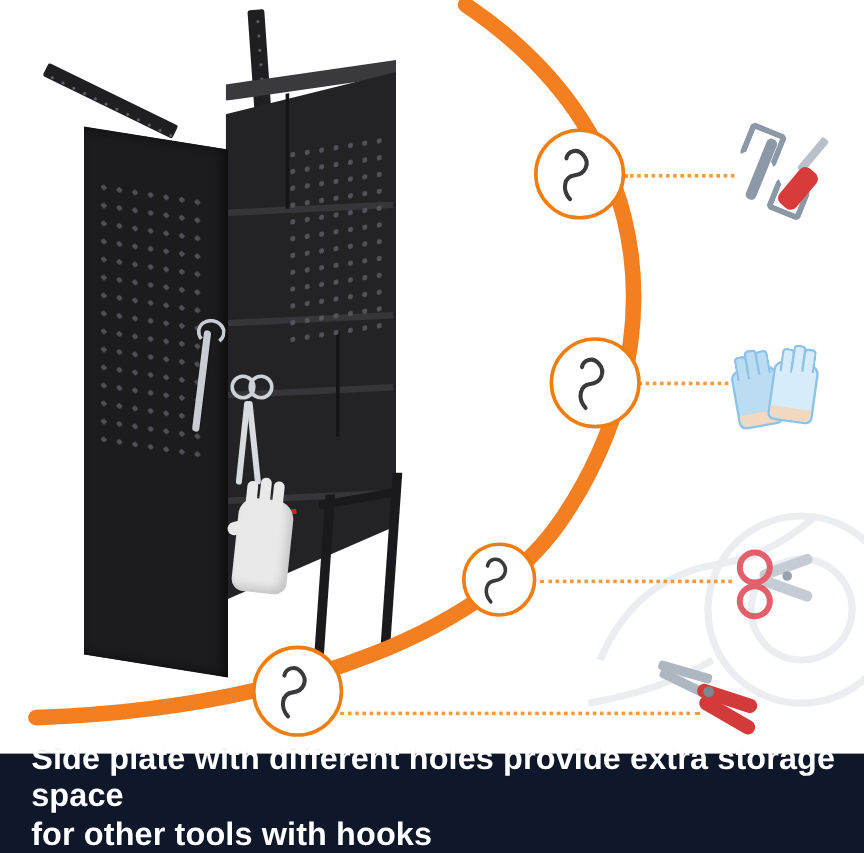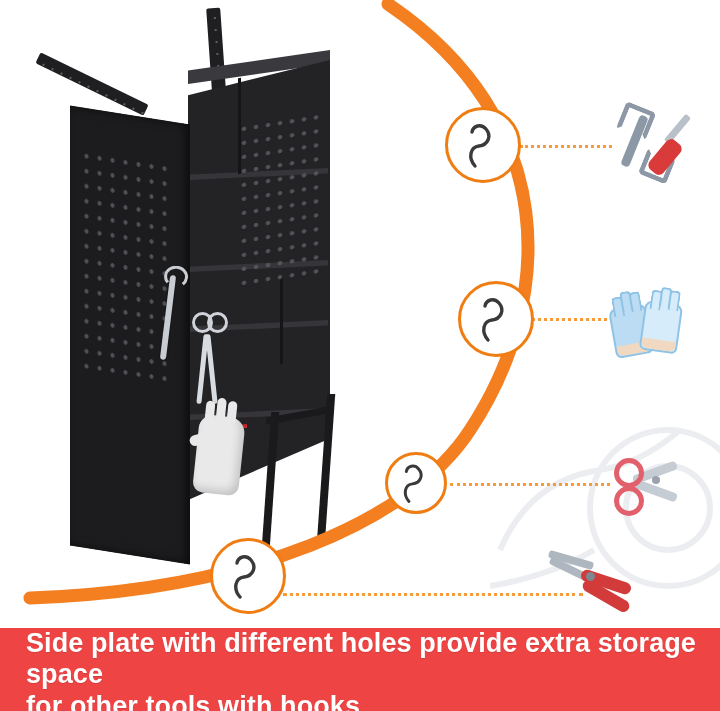--- a/index.html
+++ b/index.html
@@ -395,23 +395,23 @@
     pointer-events: none;
   }
 
   
   .caption-band {
     position: absolute;
     left: 0;
     bottom: 0;
     width: 720px;
     height: 83px;
-    background: #ef4444;
+    background: #0f172a;
     display: flex;
-    align-items: flex-start;
+    align-items: flex-end;
   }
   .caption-text {
     color: #ffffff;
     font-size: 27px;
     font-weight: bold;
     line-height: 1.16;
     padding: 0 22px 0 26px;
     letter-spacing: .1px;
     text-shadow: 0 1px 1px rgba(0,0,0,.12);
   }

